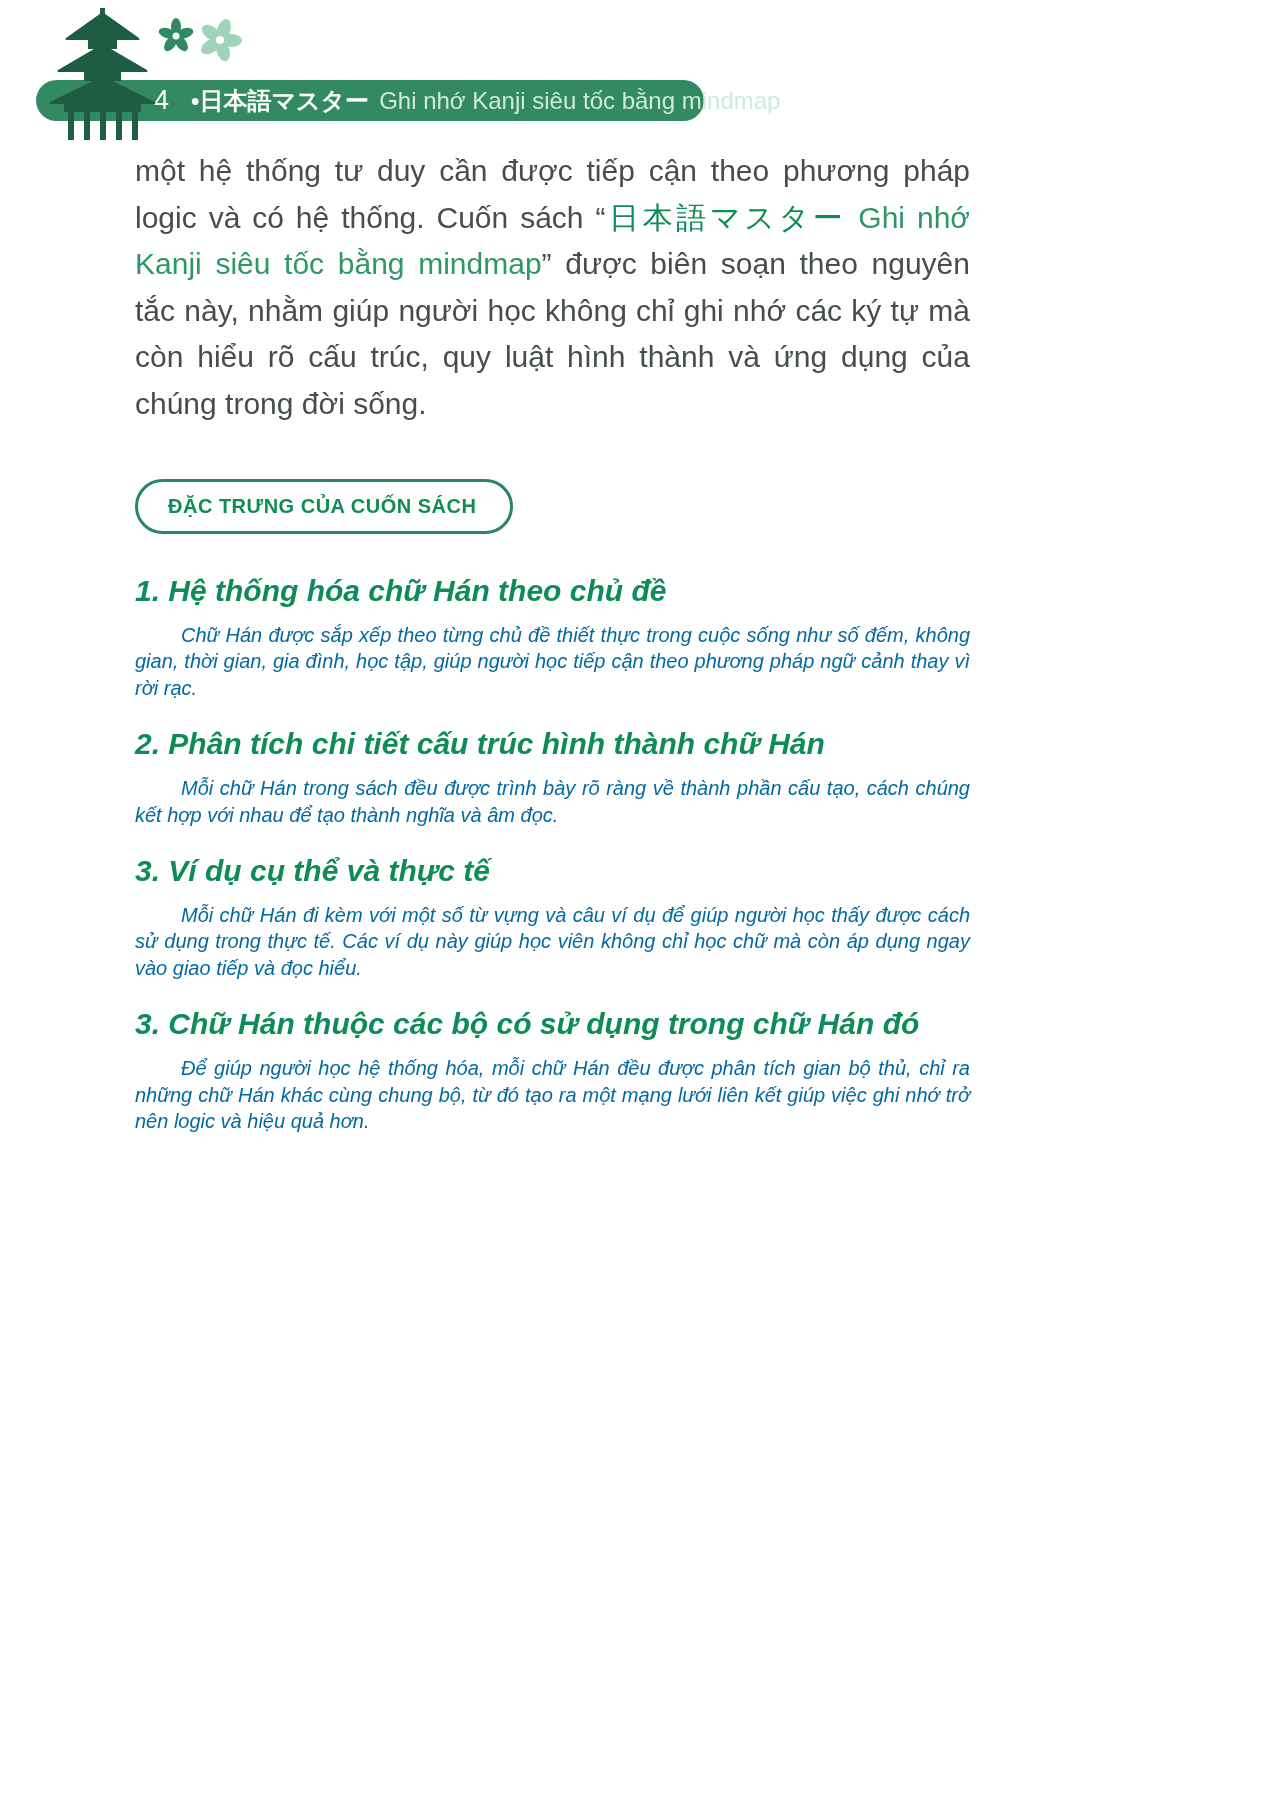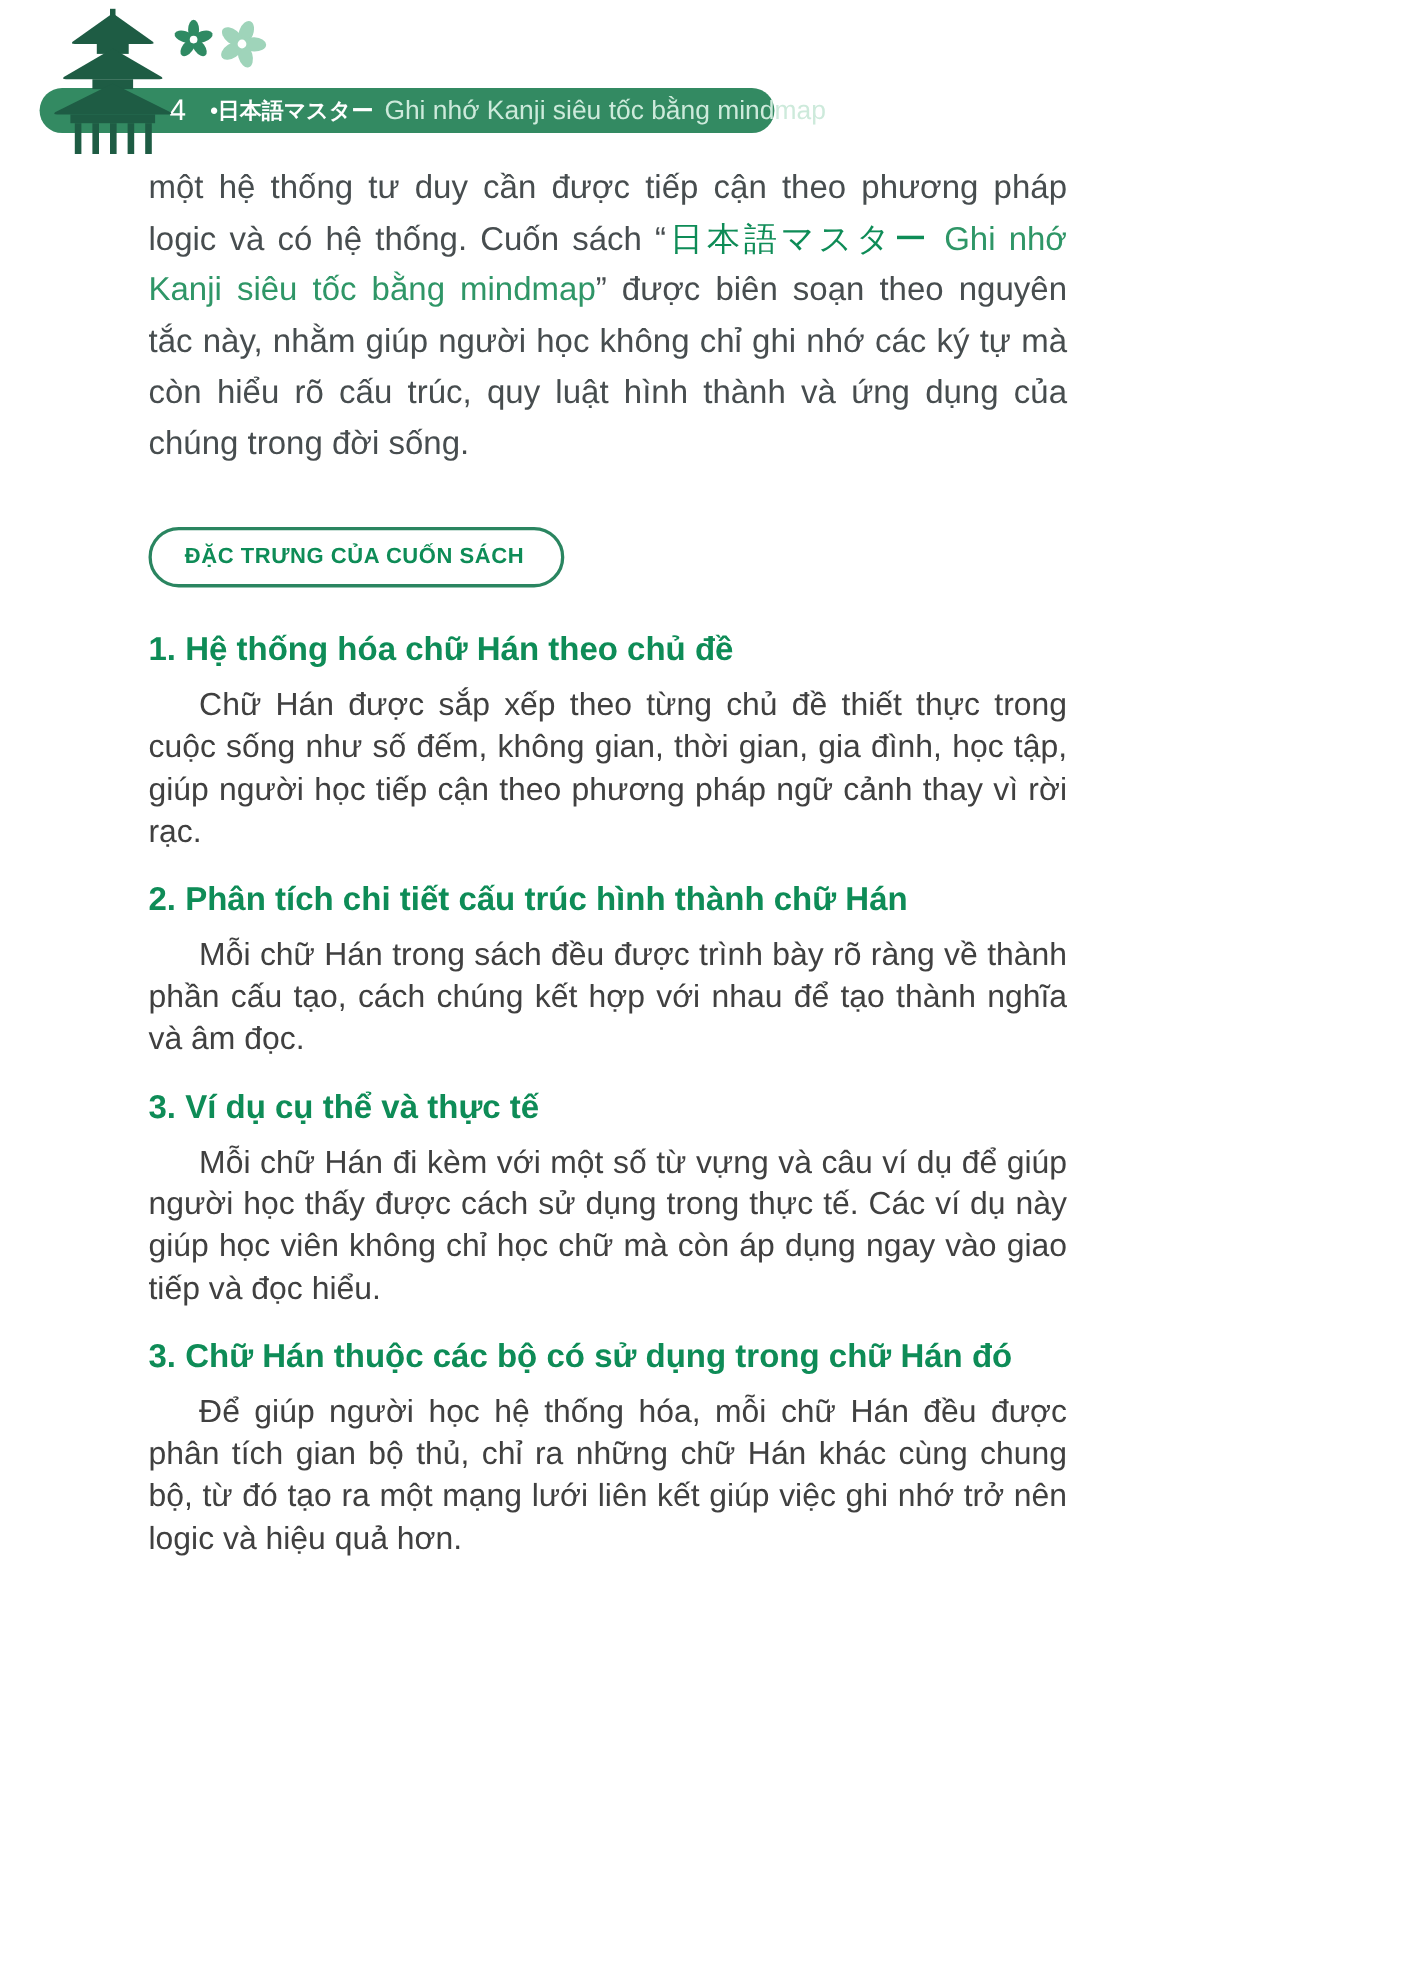--- a/index.html
+++ b/index.html
@@ -17,21 +17,21 @@
   .header-bar {
     position:absolute; top:80px; left:36px;
     width:668px; height:41px;
     background:#338a62;
     border-radius:21px;
     display:flex; align-items:center;
     padding-left:118px;
     white-space:nowrap;
   }
   .page-number { color:#ffffff; font-size:27px; margin-right:22px; }
-  .header-jp { color:#ffffff; font-weight:bold; font-size:20px; margin-right:10px; }
+  .header-jp { color:#ffffff; font-weight:bold; font-size:24px; margin-right:10px; }
   .header-sub { color:#cdeadb; font-size:24px; }
 
   .decor { position:absolute; top:6px; left:48px; }
 
   
   .content {
     position:absolute; top:148px; left:135px;
     width:835px;
   }
   .intro {
@@ -57,31 +57,31 @@
     position:absolute;
     top:-3px; bottom:-3px; left:2px; right:-11px;
     border:3px solid #2a8560;
     border-radius:36px;
     z-index:-1;
   }
   .feature-box span {
     color:#0e8c57; font-weight:bold; font-size:20px; letter-spacing:0.5px;
   }
 
-  .section { margin-bottom:26px; }
+  .section { margin-bottom:26px;font-style:italic; }
   .section-title {
     color:#0e8c57; font-weight:bold; font-size:30px;
     margin-bottom:14px;
   }
   .section-body {
-    font-size:29px;
+    font-size:20px;
     line-height:1.32;
     text-align:justify;
     text-indent:46px;
-    color:#404040;
+    color:#0369a1;
   }
   .intro-block { margin-bottom:0; }
 </style>
 </head>
 <body>
 
 <div class="header">
   <div class="header-bar">
     <span class="page-number">4</span>
     <span class="header-jp">•日本語マスター</span>

